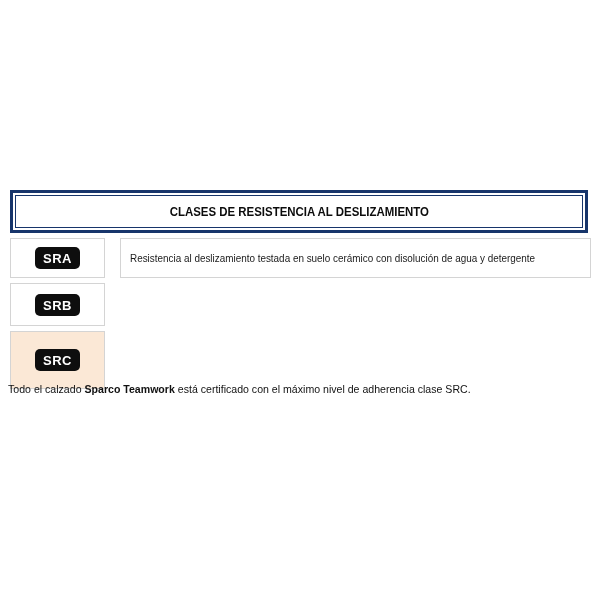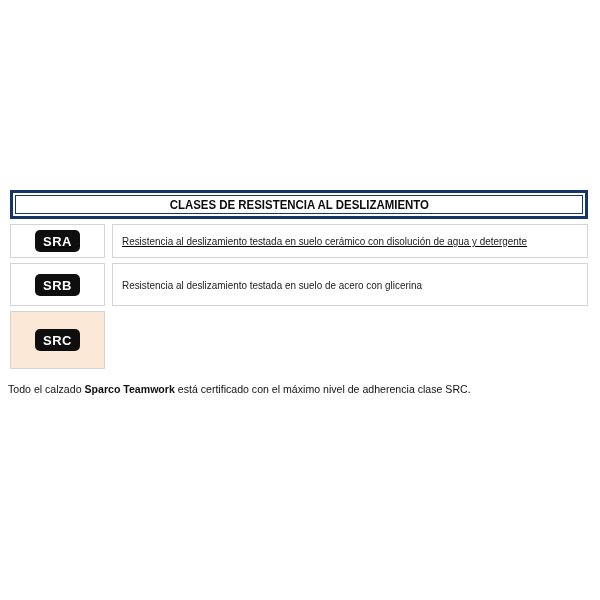--- a/index.html
+++ b/index.html
@@ -24,21 +24,21 @@
     position: absolute;
     left: 10px;
     top: 190px;
     width: 578px;
   }
 
   .table-header {
     box-sizing: border-box;
     border: 3px solid var(--header-border, #17356b);
     padding: 2px;
-    height: 29px;
+    height: 43px;
   }
   .table-header-inner {
     box-sizing: border-box;
     border: 1px solid var(--header-border, #17356b);
     height: 100%;
     display: flex;
     align-items: center;
     justify-content: center;
   }
   .table-title {
@@ -53,21 +53,21 @@
   .rows {
     margin-top: 5px;
     display: flex;
     flex-direction: column;
     gap: 5px;
   }
   .row {
     display: flex;
     gap: 7px;
   }
-  .row-1 { height: 34px; text-decoration: underline; }
+  .row-1 { height: 40px; }
   .row-2 { height: 43px; }
   .row-3 { height: 58px; }
 
   .cell {
     box-sizing: border-box;
     border: 1px solid var(--cell-border, #d4d4d4);
     background: #ffffff;
     display: flex;
     align-items: center;
   }
@@ -76,20 +76,21 @@
     flex: 0 0 95px;
     justify-content: center;
   }
   .cell-badge.highlight {
     background: var(--highlight-bg, #fbe8d6);
   }
   .cell-desc {
     flex: 1;
     padding-left: 9px;
     padding-right: 10px;
+    margin-left: 8px;
   }
   .desc-text {
     font-size: 11px;
     color: #1a1a1a;
     transform: scaleX(0.9);
     transform-origin: left center;
     white-space: nowrap;
   }
 
   .badge {
@@ -139,23 +140,20 @@
         </div>
         <div class="cell cell-desc">
           <span class="desc-text">Resistencia al deslizamiento testada en suelo cerámico con disolución de agua y detergente</span>
         </div>
       </div>
 
       <div class="row row-2">
         <div class="cell cell-badge">
           <span class="badge">SRB</span>
         </div>
-        <div class="cell cell-desc">
-          <span class="desc-text">Resistencia al deslizamiento testada en suelo de acero con glicerina</span>
-        </div>
       </div>
 
       <div class="row row-3">
         <div class="cell cell-badge highlight">
           <span class="badge">SRC</span>
         </div>
       </div>
 
     </div>
   </div>

